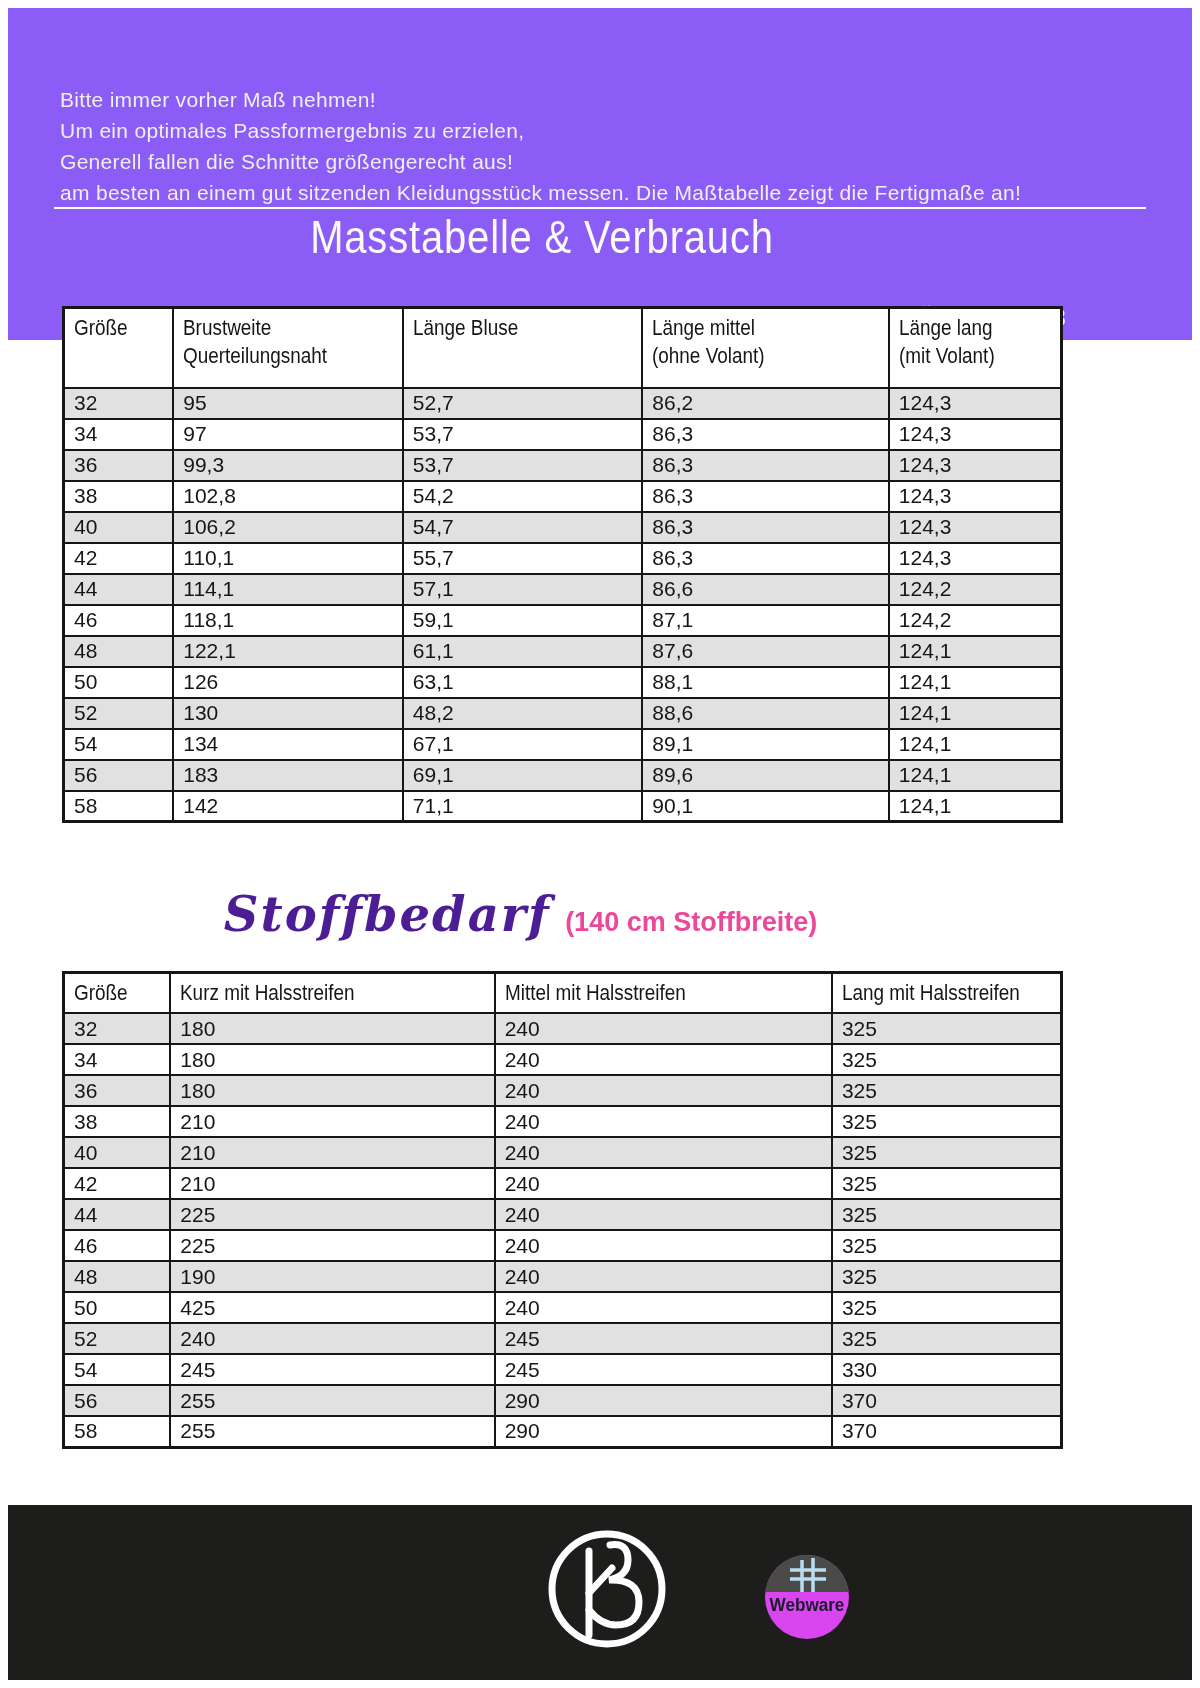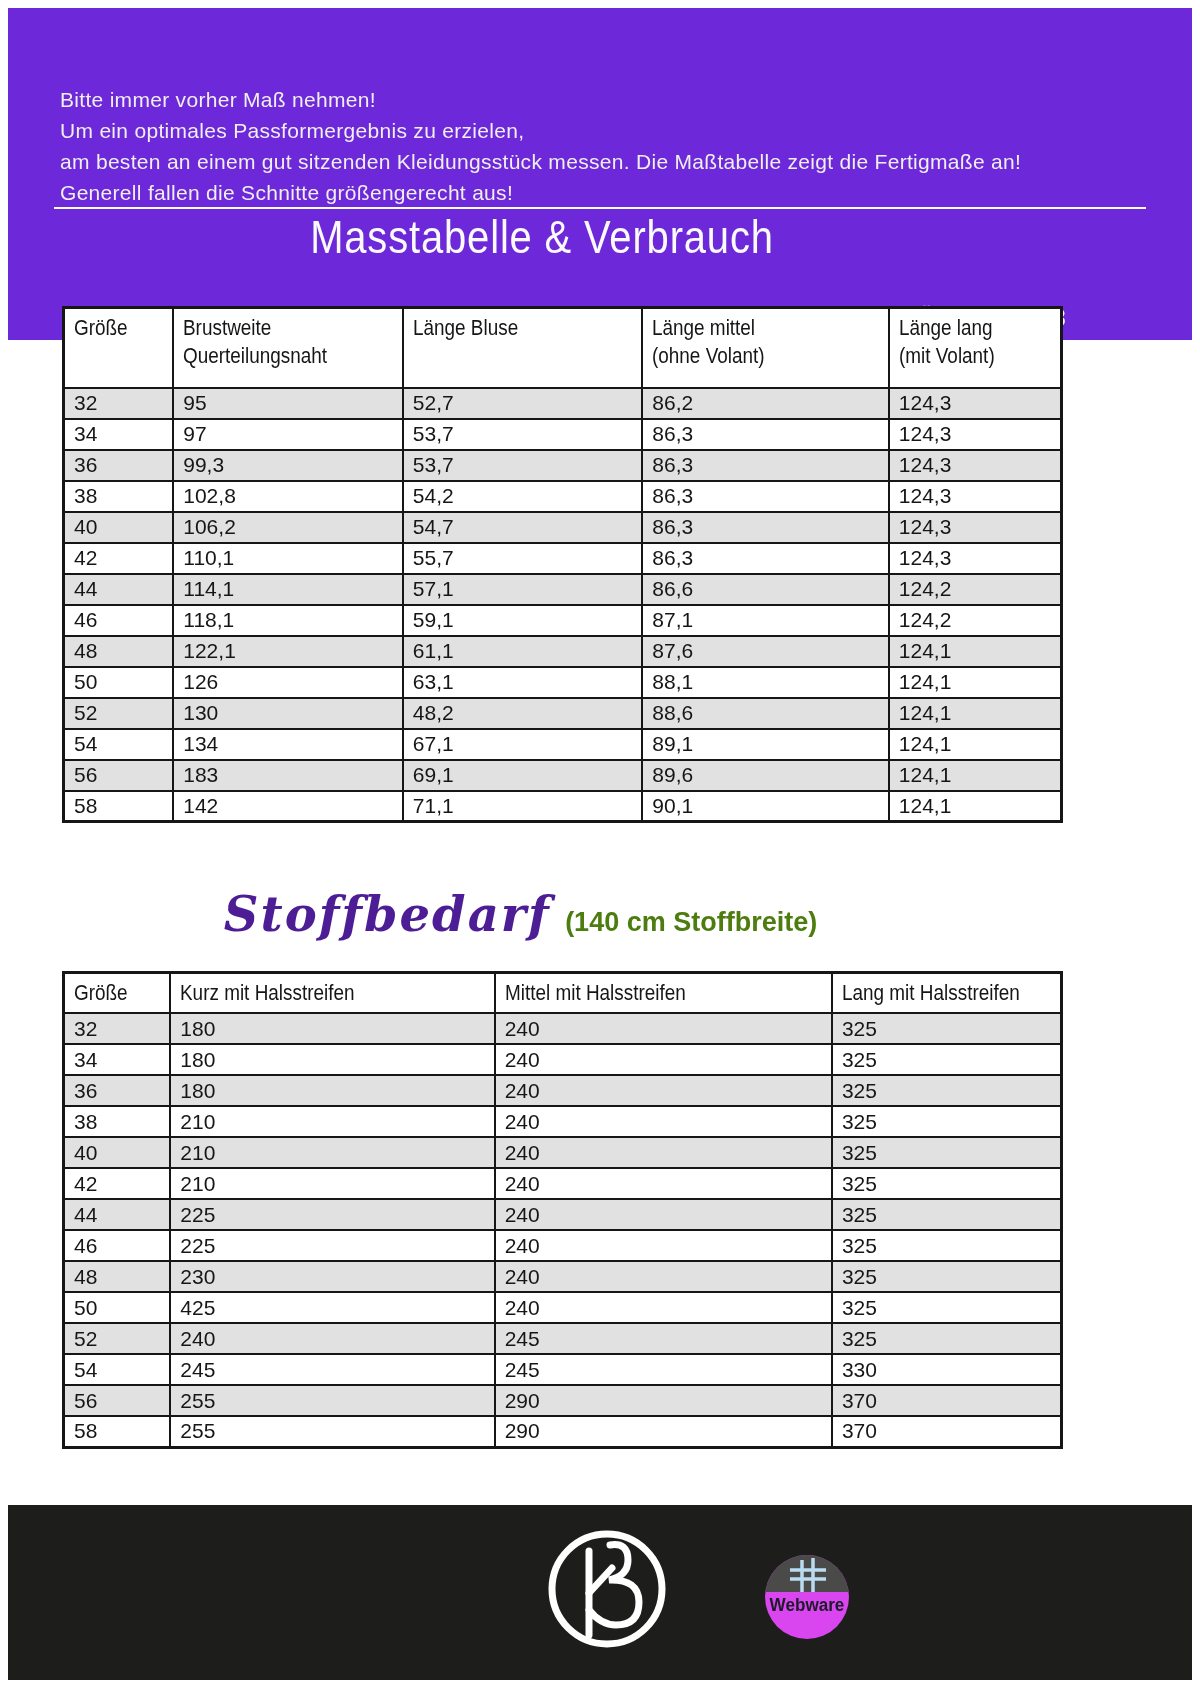--- a/index.html
+++ b/index.html
@@ -9,21 +9,21 @@
     background:#ffffff;
     font-family:"Liberation Sans", sans-serif;
     color:#161616;
     position:relative;
     overflow:hidden;
   }
 
   
   .band-top {
     position:absolute; top:8px; left:8px; right:8px; height:332px;
-    background:#6d28d9; color:#f2f2f2;
+    background:#8b5cf6; color:#f2f2f2;
   }
   .intro {
     position:absolute; left:52px; top:76px; right:40px;
     font-size:21px; line-height:31px; letter-spacing:.3px; color:#efefef;
   }
   .divider {
     position:absolute; left:46px; right:46px; top:199px;
     border-top:2px solid #ffffff;
   }
   .title-row { position:absolute; left:0; right:0; top:201px; bottom:0; }
@@ -63,21 +63,21 @@
   
   .fabric-heading {
     margin:62px 0 28px 0; height:58px; text-align:center; white-space:nowrap;
     transform:translateX(-42px); line-height:58px;
   }
   .script-title {
     font-family:"DejaVu Serif", serif; font-style:italic; font-weight:bold;
     font-size:48px; letter-spacing:2px; color:#4c1d95;
   }
   .fabric-subtitle {
-    font-size:27px; font-weight:bold; color:#4d7c0f; margin-left:10px;
+    font-size:27px; font-weight:bold; color:#ec4899; margin-left:10px;
   }
 
   
   .band-bottom {
     position:absolute; left:8px; right:8px; bottom:8px; top:1505px;
     background:#1d1d1b;
   }
   .kb-logo { position:absolute; left:536px; top:22px; width:126px; height:126px; }
   .webware-badge {
     position:absolute; left:757px; top:50px; width:84px; height:84px;
@@ -92,22 +92,22 @@
     margin-top:3px; transform:scaleX(0.95); transform-origin:50% 50%;
   }
 </style>
 </head>
 <body>
 
 <div class="band-top">
   <div class="intro">
     <div>Bitte immer vorher Maß nehmen!</div>
     <div>Um ein optimales Passformergebnis zu erzielen,</div>
+    <div>Generell fallen die Schnitte größengerecht aus!</div>
     <div>am besten an einem gut sitzenden Kleidungsstück messen. Die Maßtabelle zeigt die Fertigmaße an!</div>
-    <div>Generell fallen die Schnitte größengerecht aus!</div>
   </div>
   <div class="divider"></div>
   <div class="title-row">
     <div class="main-title">Masstabelle &amp; Verbrauch</div>
     <div class="size-range">GRÖSSE: 32 - 58</div>
   </div>
 </div>
 
 <div class="content">
 
@@ -294,21 +294,21 @@
           <td>325</td>
         </tr>
         <tr>
           <td>46</td>
           <td>225</td>
           <td>240</td>
           <td>325</td>
         </tr>
         <tr class="shade">
           <td>48</td>
-          <td>230</td>
+          <td>190</td>
           <td>240</td>
           <td>325</td>
         </tr>
         <tr>
           <td>50</td>
           <td>425</td>
           <td>240</td>
           <td>325</td>
         </tr>
         <tr class="shade">

